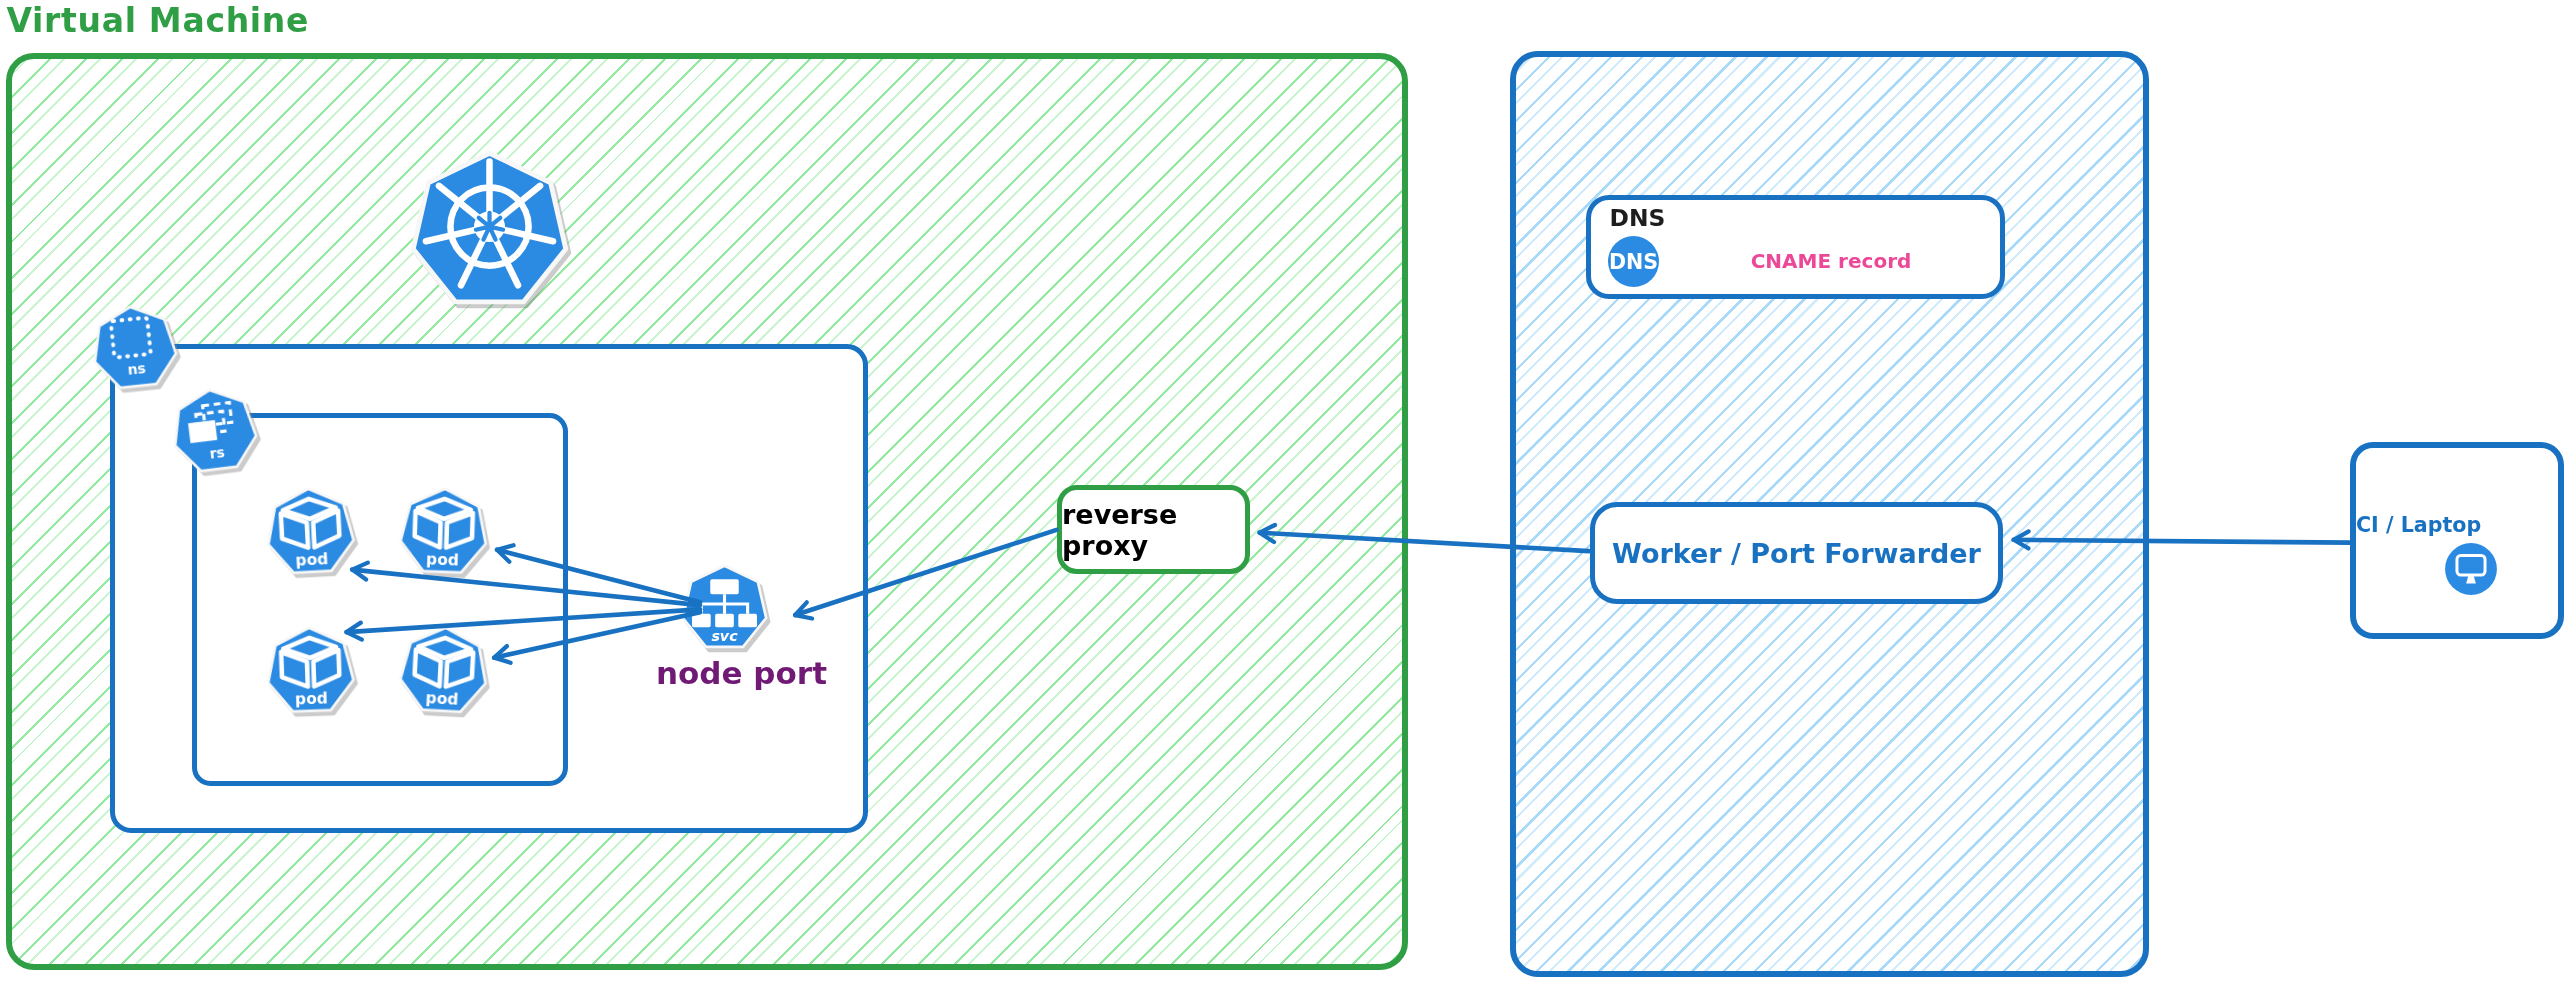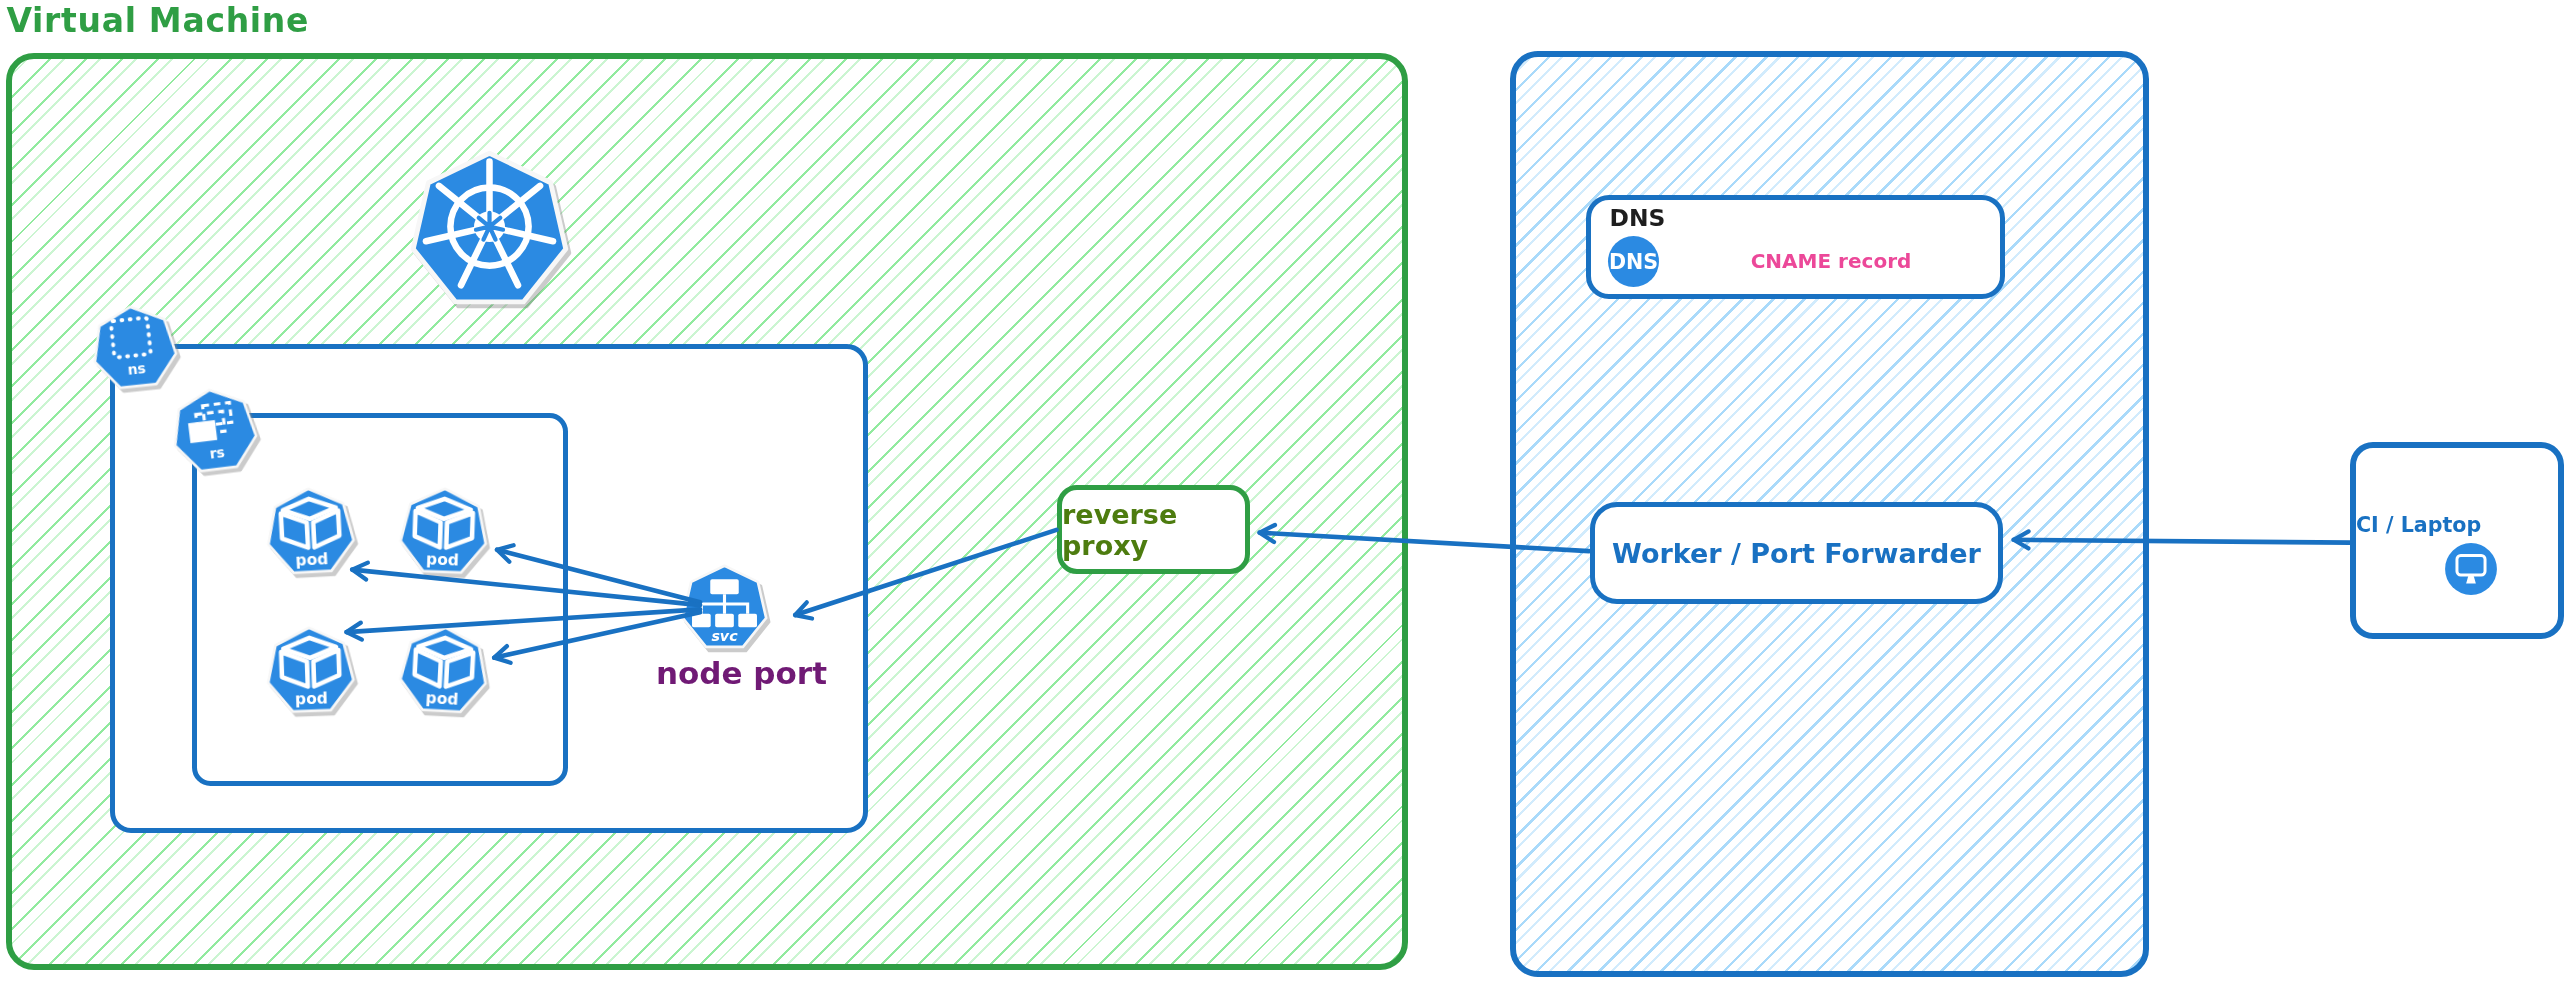--- a/index.html
+++ b/index.html
@@ -131,21 +131,21 @@
       <g stroke="#fff" stroke-width="3.5" fill="none">
         <path d="M50,34 V45 M24,56 V45 H76 V56 M50,45 V56"></path>
       </g>
       <text x="50" y="87" text-anchor="middle" font-size="16" font-weight="bold" fill="#fff">svc</text>
     </svg>
   </div>
 
   <div class="node-label" style="left:628px;top:655px;width:227px;text-align:center;font-size:31px;">node port</div>
 
   <div class="panel flex-center" style="left:1057px;top:485px;width:193px;height:89px;border:5.7px solid #2f9e44;border-radius:20px;">
-    <span style="color:#4d7c0f;font-size:27px;font-weight:bold;">reverse proxy</span>
+    <span style="color:#000000;font-size:27px;font-weight:bold;">reverse proxy</span>
   </div>
 
   <div class="panel" style="left:1586px;top:195px;width:419px;height:104px;border:5.7px solid #1971c2;border-radius:23px;">
     <div style="position:absolute;left:18.5px;top:4.3px;color:#1e1e1e;font-size:23.4px;font-weight:bold;">DNS</div>
     <div class="flex-center" style="position:absolute;left:17px;top:36px;width:51px;height:51px;border-radius:50%;background:#2b8ae2;">
       <span style="color:#fff;font-size:20.6px;font-weight:bold;">DNS</span>
     </div>
     <div style="position:absolute;left:99px;right:28px;top:41px;text-align:center;color:#ec4899;font-size:20px;font-weight:bold;margin-top:8px;">CNAME record</div>
   </div>
 

